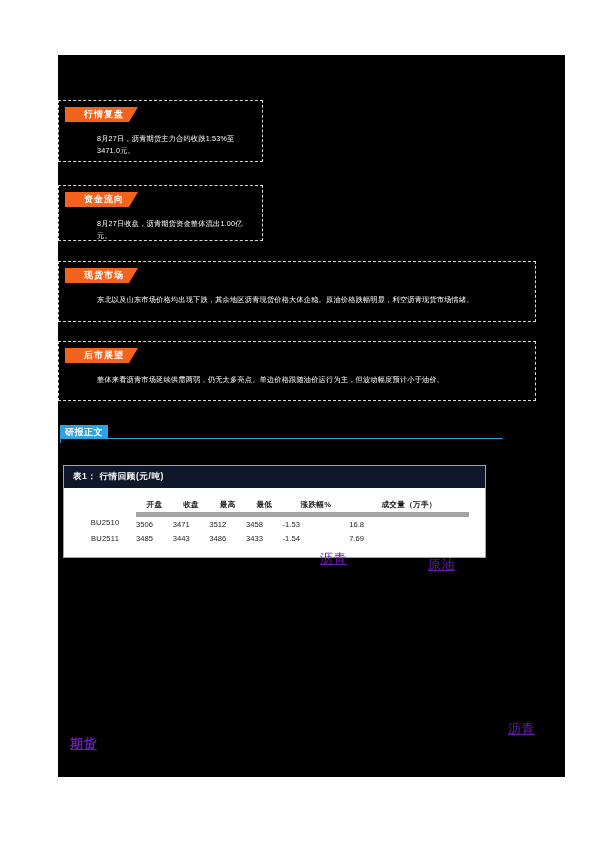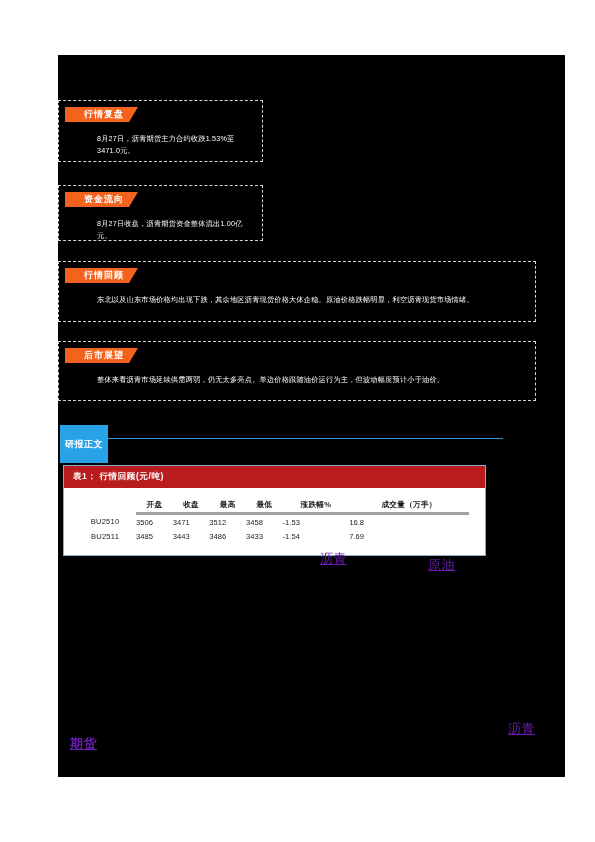--- a/index.html
+++ b/index.html
@@ -83,21 +83,21 @@
     height: 20px;
   }
   #report-header .badge {
     position: absolute;
     left: 2px;
     top: 0;
     background: #29A3E8;
     color: #ffffff;
     font-size: 9px;
     line-height: 14px;
-    padding: 12px 5px;
+    padding: 0 5px;
     font-weight: bold;
     letter-spacing: 0.5px;
     z-index: 2;
   }
   #report-header .rule {
     position: absolute;
     left: 2px;
     top: 13px;
     width: 443px;
     height: 1px;
@@ -116,42 +116,42 @@
   #table-card {
     position: absolute;
     left: 5px;
     top: 410px;
     width: 423px;
     background: #ffffff;
     border: 1px solid #8EA9C8;
     box-sizing: border-box;
   }
   #table-card .caption {
-    background: #b91c1c;
+    background: #0f172a;
     color: #ffffff;
     font-size: 8.5px;
     font-weight: bold;
     padding: 5px 0 5px 9px;
     letter-spacing: 0.6px;
   }
   #table-card .tbl-wrap {
     padding: 12px 16px 12px 10px;
     background: #ffffff;
   }
   table.quote {
     width: 100%;
     border-collapse: collapse;
     font-size: 7.6px;
     color: #1c1c1c;
   }
   table.quote th {
     font-weight: bold;
     text-align: center;
     padding: 0 0 2px 0;
-    border-bottom: 3px solid #a3a3a3;
+    border-bottom: 5px solid #a3a3a3;
     white-space: nowrap;
     letter-spacing: 0.3px;
   }
   table.quote th.sym-col {
     border-bottom: none;
   }
   table.quote td {
     text-align: left;
     padding: 2.5px 0;
     white-space: nowrap;
@@ -187,21 +187,21 @@
       <div class="tag">行情复盘</div>
       <div class="summary-text">8月27日，沥青期货主力合约收跌1.53%至3471.0元。</div>
     </div>
 
     <div class="summary-box" id="box-fund-flow">
       <div class="tag">资金流向</div>
       <div class="summary-text">8月27日收盘，沥青期货资金整体流出1.00亿元。</div>
     </div>
 
     <div class="summary-box" id="box-spot-market">
-      <div class="tag">行情回顾</div>
+      <div class="tag">现货市场</div>
       <div class="summary-text">东北以及山东市场价格均出现下跌，其余地区沥青现货价格大体企稳。原油价格跌幅明显，利空沥青现货市场情绪。</div>
     </div>
 
     <div class="summary-box" id="box-outlook">
       <div class="tag">后市展望</div>
       <div class="summary-text">整体来看沥青市场延续供需两弱，仍无太多亮点。单边价格跟随油价运行为主，但波动幅度预计小于油价。</div>
     </div>
 
     <div id="report-header">
       <div class="badge">研报正文</div>

